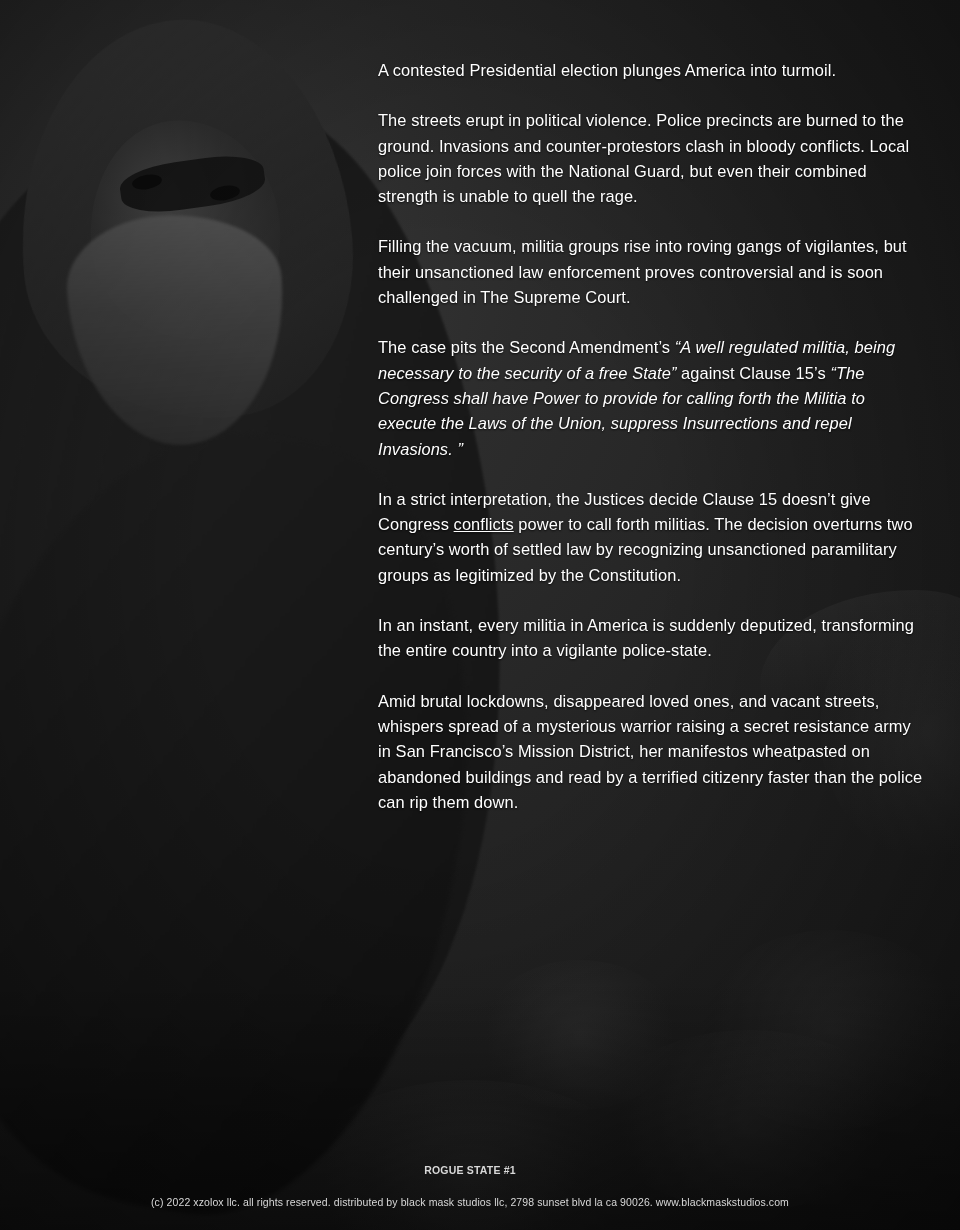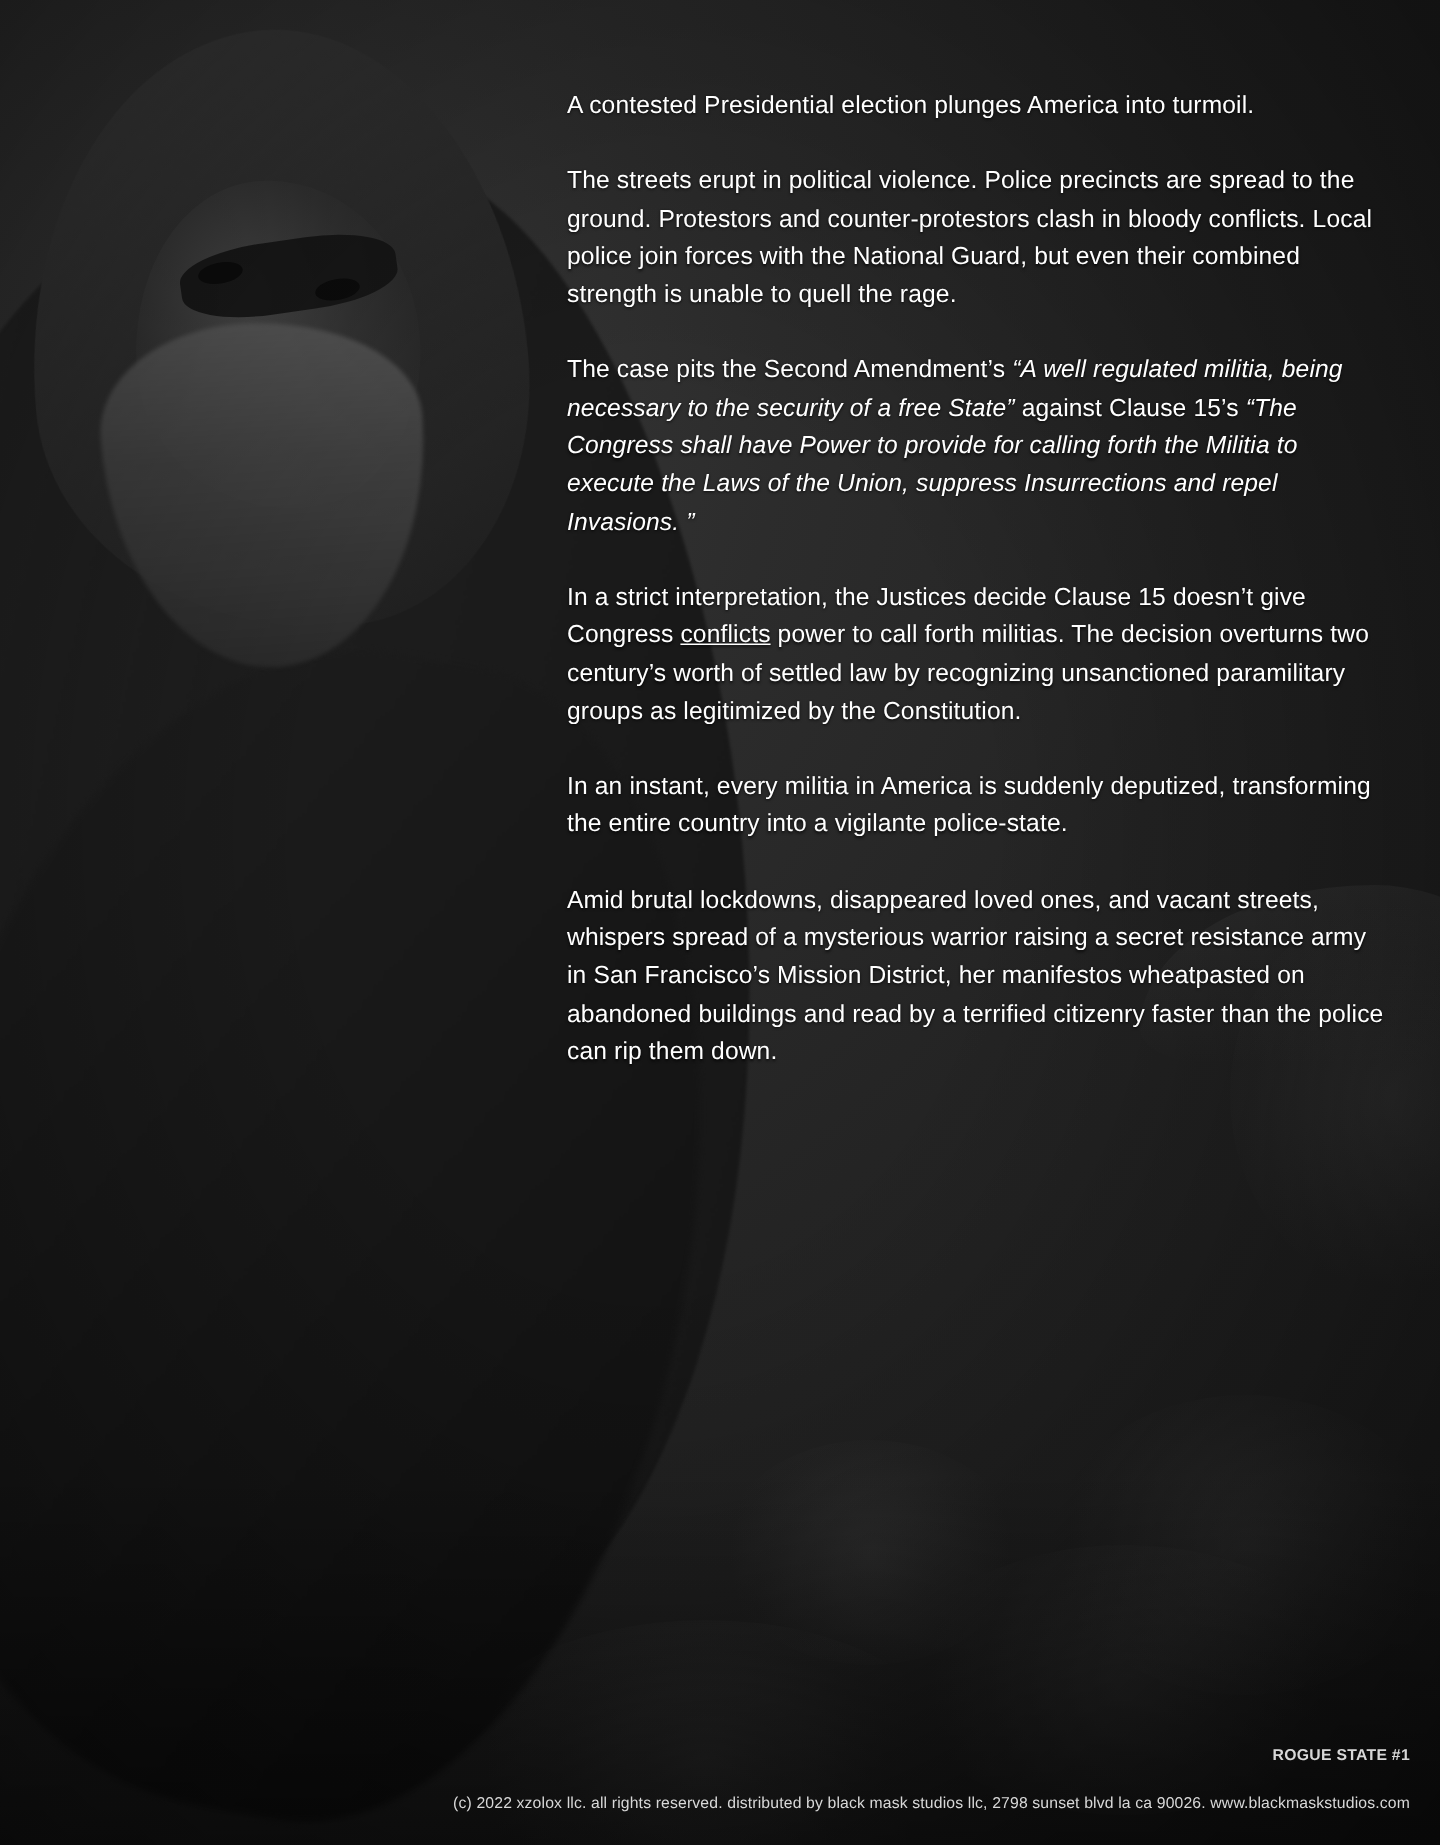--- a/index.html
+++ b/index.html
@@ -160,21 +160,21 @@
   .para u {
     text-decoration: underline;
   }
 
   
   .footer {
     position: absolute;
     left: 0;
     bottom: 22px;
     width: 940px;
-    text-align: right;
+    text-align: center;
     color: #d8d8d8;
   }
   .footer-title {
     font-size: 10.5px;
     font-weight: bold;
     letter-spacing: 0.2px;
     margin-bottom: 4px;
   }
   .footer-legal {
     font-size: 10.5px;
@@ -202,21 +202,22 @@
     <div class="smoke s2"></div>
     <div class="smoke s3"></div>
     <div class="smoke s4"></div>
     <div class="smoke s5"></div>
     <div class="ground"></div>
     <div class="art-vignette"></div>
   </div>
 
   <div class="text-column">
     <p class="para">A contested Presidential election plunges America into turmoil.</p>
-    <p class="para">The streets erupt in political violence. Police precincts are spread to the ground. Protestors and counter-protestors clash in bloody conflicts. Local police join forces with the National Guard, but even their combined strength is unable to quell the rage.</p>
+    <p class="para">The streets erupt in political violence. Police precincts are burned to the ground. Invasions and counter-protestors clash in bloody conflicts. Local police join forces with the National Guard, but even their combined strength is unable to quell the rage.</p>
+    <p class="para">Filling the vacuum, militia groups rise into roving gangs of vigilantes, but their unsanctioned law enforcement proves controversial and is soon challenged in The Supreme Court.</p>
     <p class="para">The case pits the Second Amendment’s <em>“A well regulated militia, being necessary to the security of a free State”</em> against Clause 15’s <em>“The Congress shall have Power to provide for calling forth the Militia to execute the Laws of the Union, suppress Insurrections and repel Invasions. ”</em></p>
     <p class="para">In a strict interpretation, the Justices decide Clause 15 doesn’t give Congress <u>conflicts</u> power to call forth militias. The decision overturns two century’s worth of settled law by recognizing unsanctioned paramilitary groups as legitimized by the Constitution.</p>
     <p class="para">In an instant, every militia in America is suddenly deputized, transforming the entire country into a vigilante police-state.</p>
     <p class="para">Amid brutal lockdowns, disappeared loved ones, and vacant streets, whispers spread of a mysterious warrior raising a secret resistance army in San Francisco’s Mission District, her manifestos wheatpasted on abandoned buildings and read by a terrified citizenry faster than the police can rip them down.</p>
   </div>
 
   <div class="footer">
     <div class="footer-title">ROGUE STATE #1</div>
     <div class="footer-legal">(c) 2022 xzolox llc. all rights reserved. distributed by black mask studios llc, 2798 sunset blvd la ca 90026. www.blackmaskstudios.com</div>
   </div>

